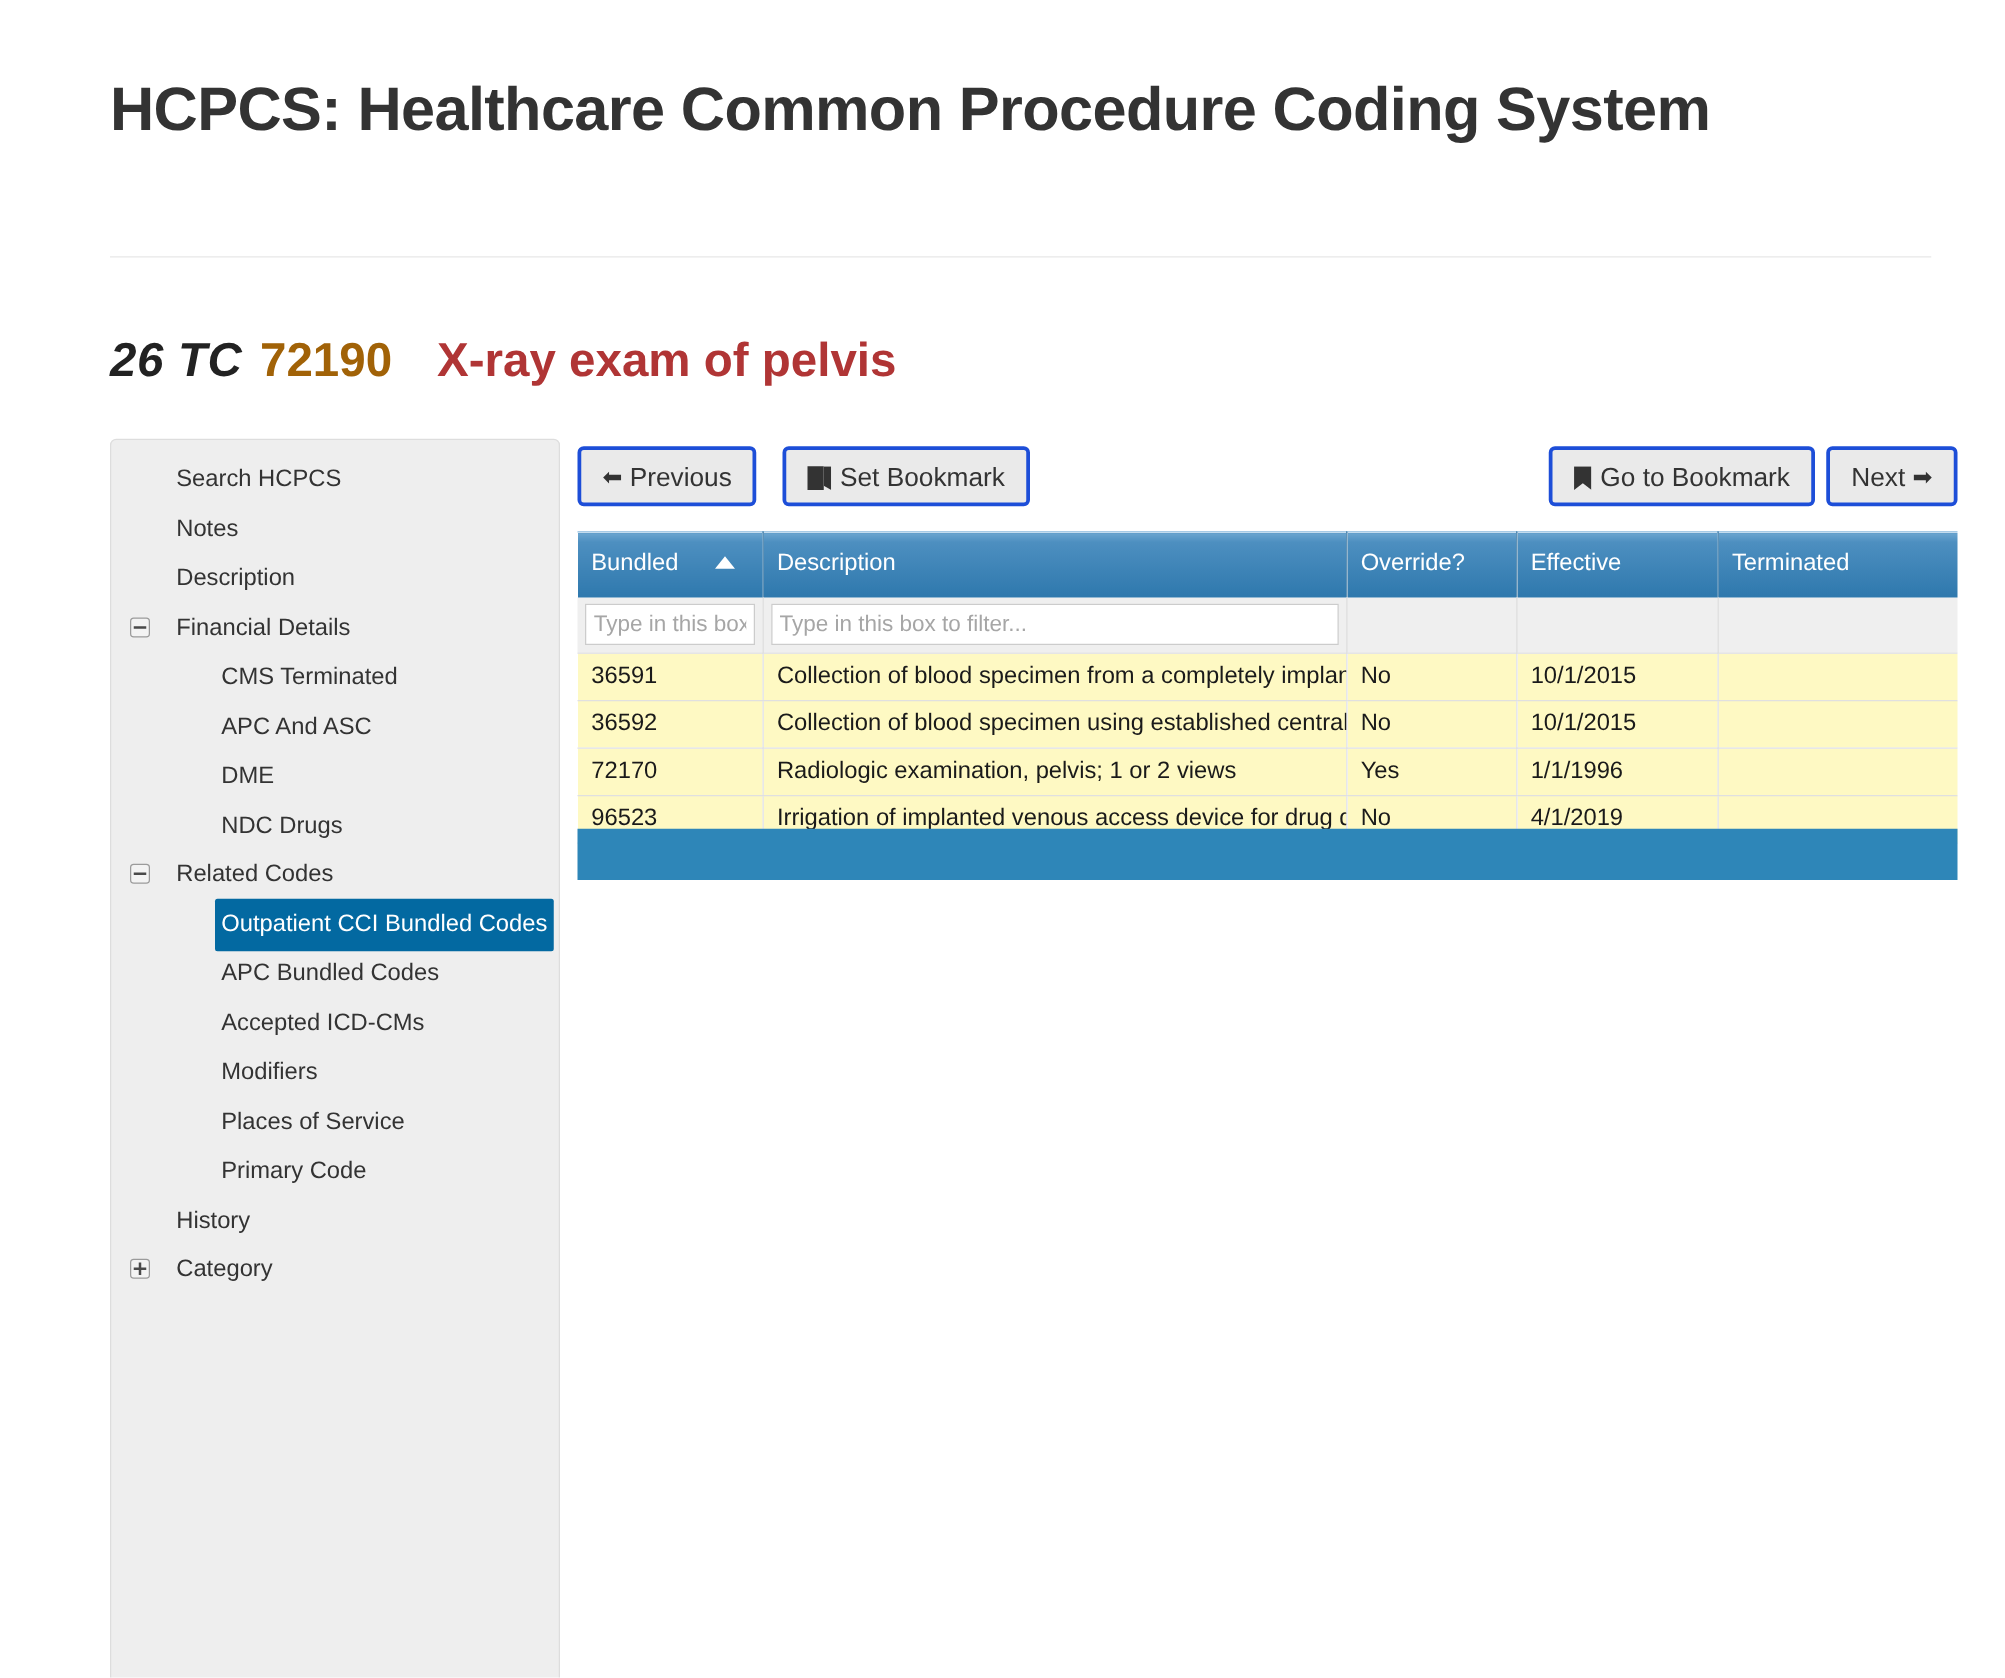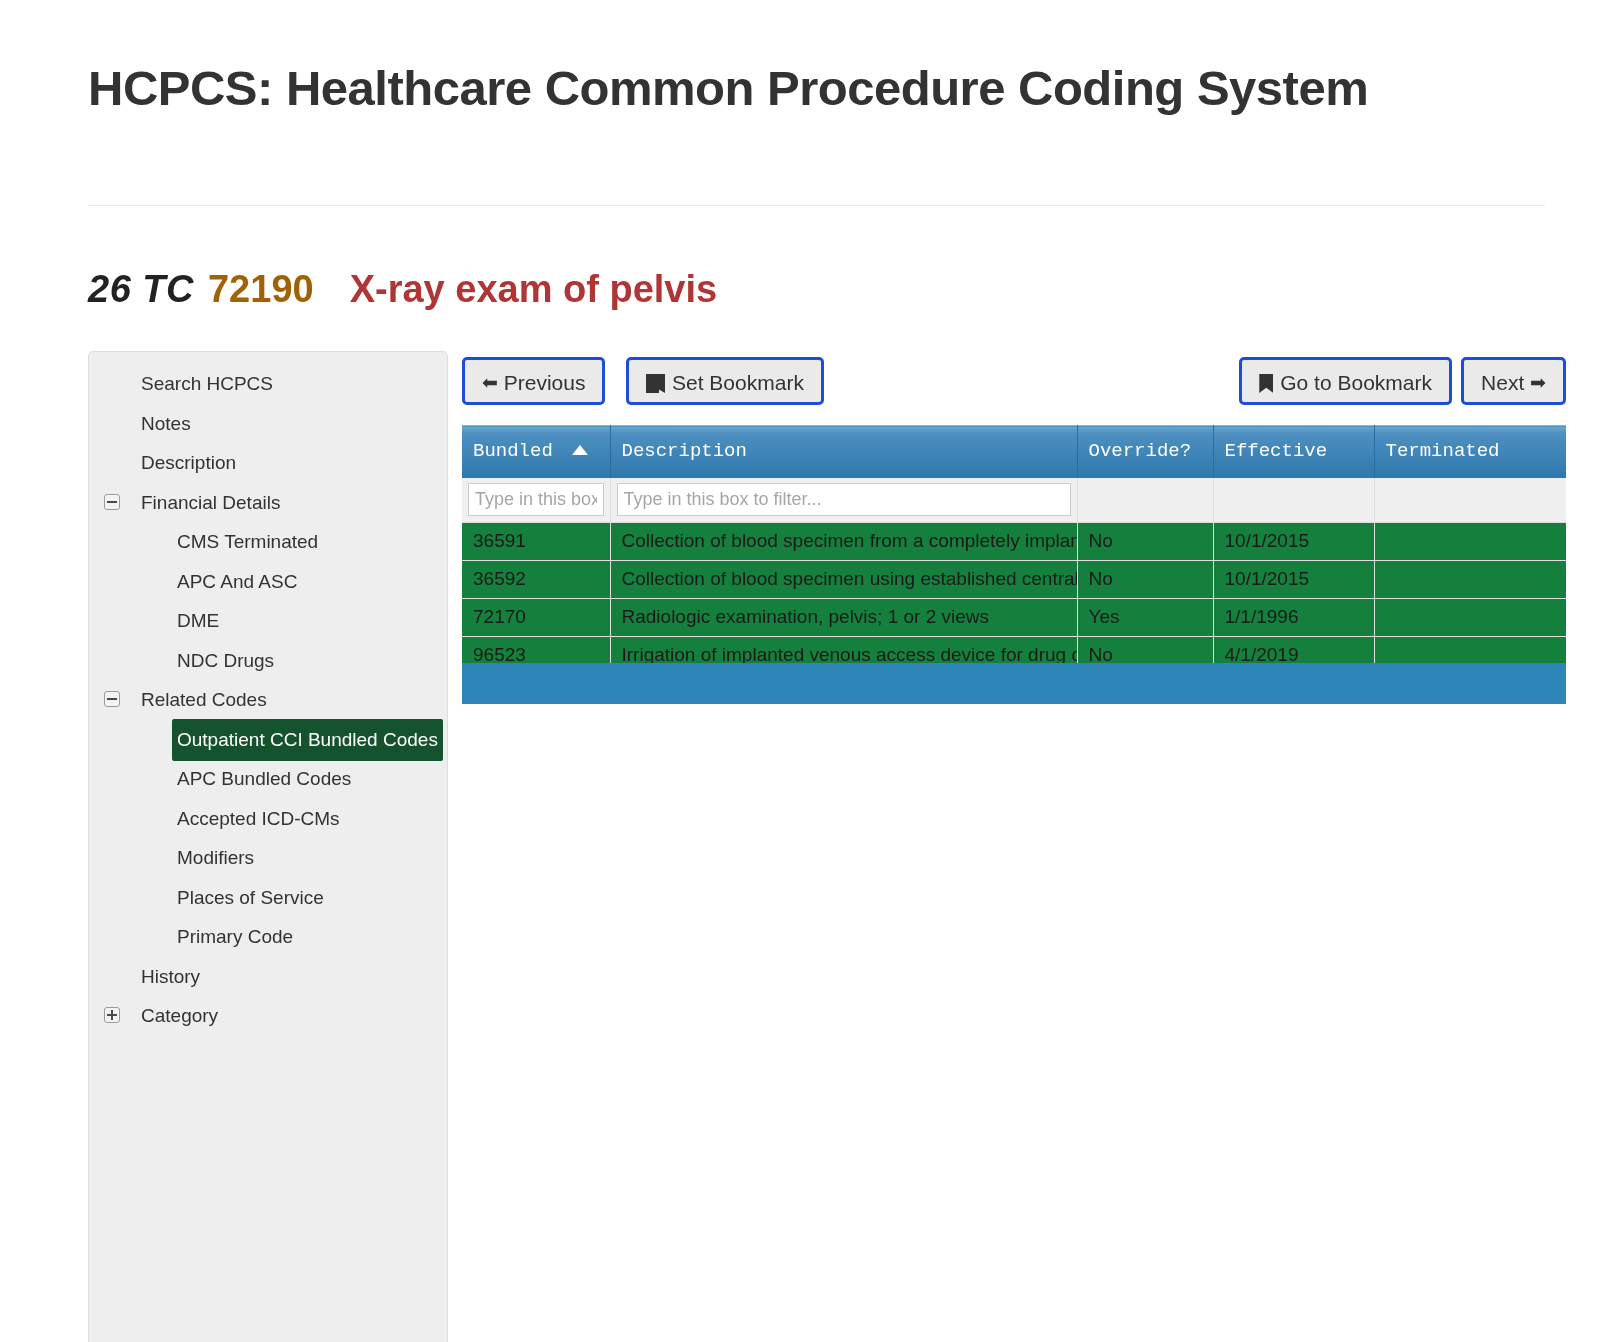--- a/index.html
+++ b/index.html
@@ -84,21 +84,21 @@
     white-space: nowrap;
   }
   .nav-item .label {
     display: inline-block;
     padding: 1px 5px 2px 5px;
     border-radius: 2px;
   }
   .nav-item.lvl0 { padding-left: 47px; }
   .nav-item.lvl1 { padding-left: 83px; }
   .nav-item.selected .label {
-    background: #14532d;
+    background: #0369a1;
     color: #ffffff;
   }
   .tree-box {
     position: absolute;
     left: 15px;
     top: 12px;
     width: 16px;
     height: 16px;
     border: 1px solid #9b9b9b;
     border-radius: 3px;
@@ -195,21 +195,20 @@
     color: #ffffff;
     font-weight: normal;
     text-align: left;
     padding: 9px 10px 10px 11px;
     height: 52px;
     border-right: 1px solid #2a6e9e;
     border-top: 1px solid #8ab9dd;
     position: relative;
     white-space: nowrap;
     overflow: hidden;
-    font-family: Liberation Mono, monospace;
   }
   .grid th:last-child { border-right: none; }
   .sort-arrow {
     position: absolute;
     right: 22px;
     top: 19px;
     width: 0; height: 0;
     border-left: 8px solid transparent;
     border-right: 8px solid transparent;
     border-bottom: 10px solid #ffffff;
@@ -231,21 +230,21 @@
     background: #ffffff;
     font-family: "Liberation Sans", sans-serif;
   }
   .filter-row input::placeholder { color: #a6a6a6; }
   .filter-row td.nofilter { background: #efefef; }
   .grid tbody.data td {
     padding: 7px 10px 8px 11px;
     height: 37.5px;
     border-right: 1px solid #e0e0e0;
     border-bottom: 1px solid #e0e0e0;
-    background: #15803d;
+    background: #fef9c3;
     color: #1a1a1a;
     white-space: nowrap;
     overflow: hidden;
   }
   .grid tbody.data td:last-child { border-right: none; }
   .grid tbody.data tr:first-child td { border-top: 1px solid #e0e0e0; }
   .grid-footer {
     position: absolute;
     left: 462px;
     top: 663px;

